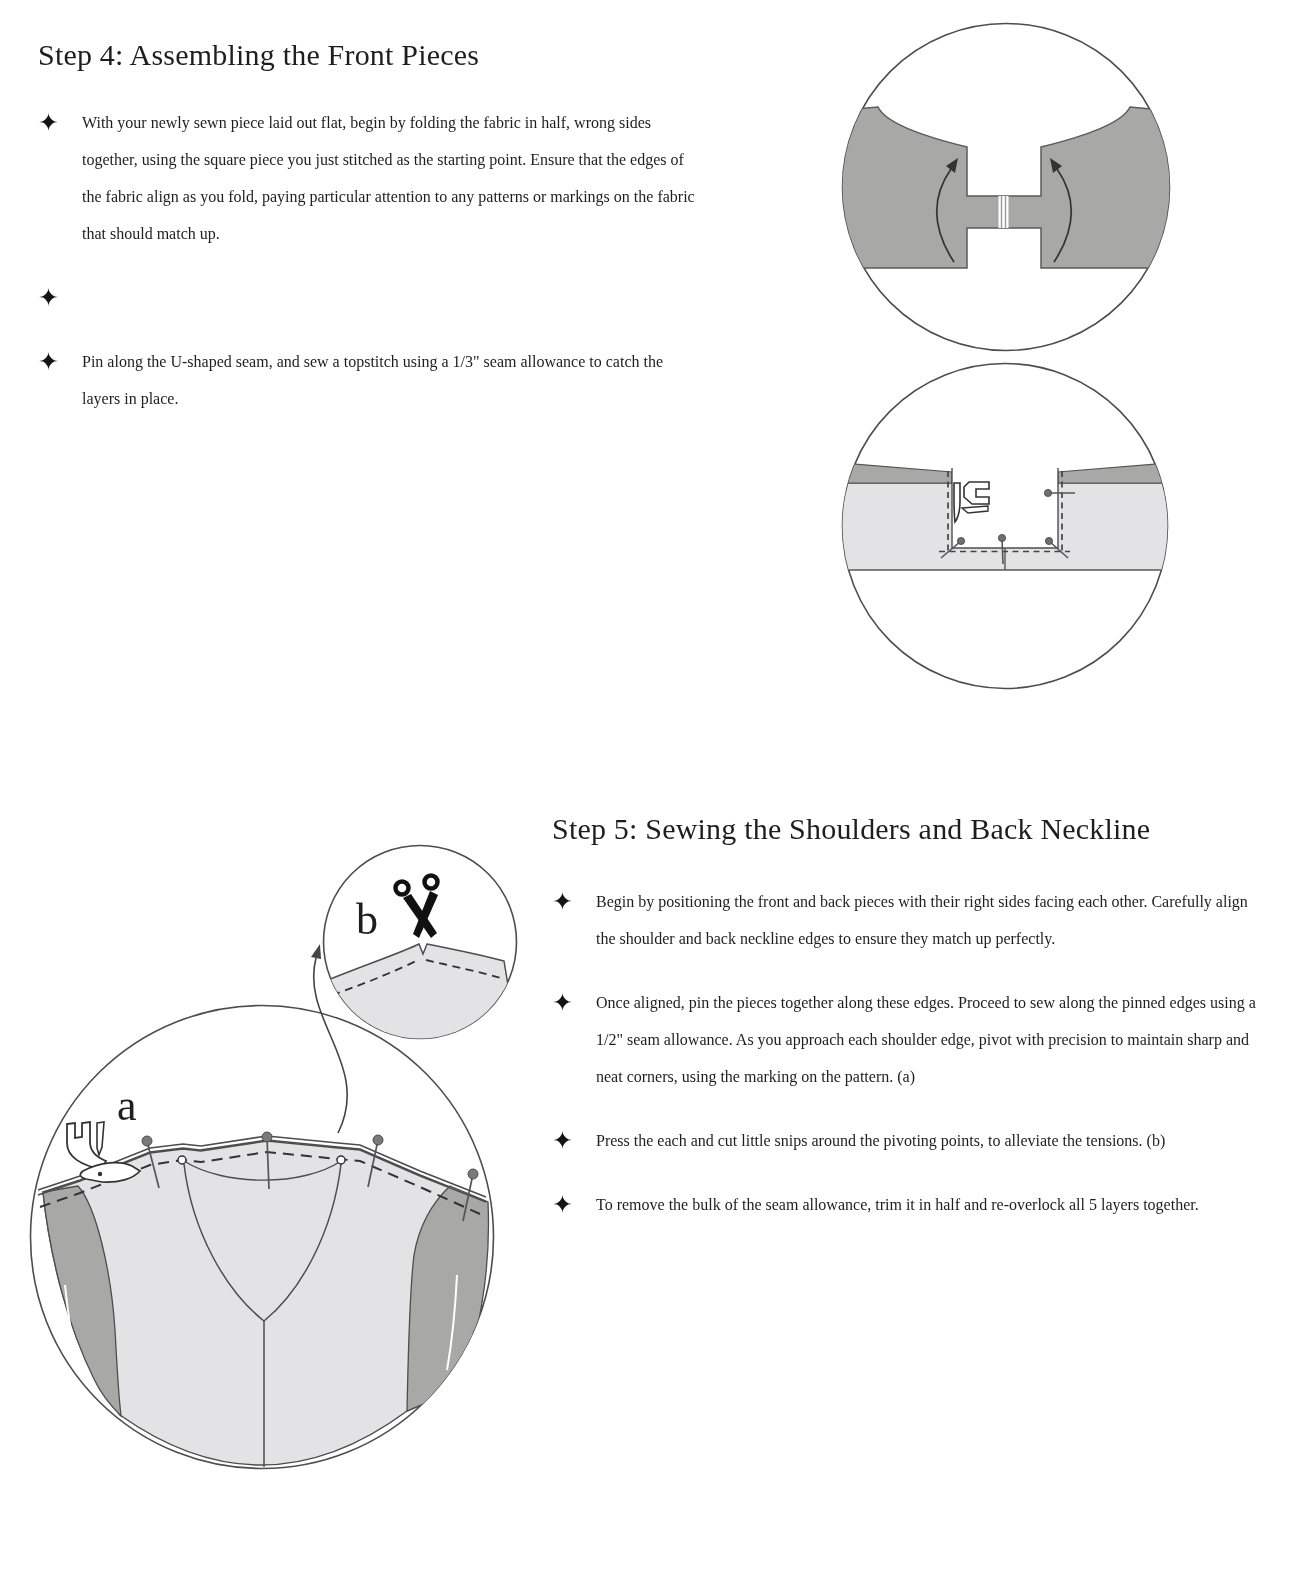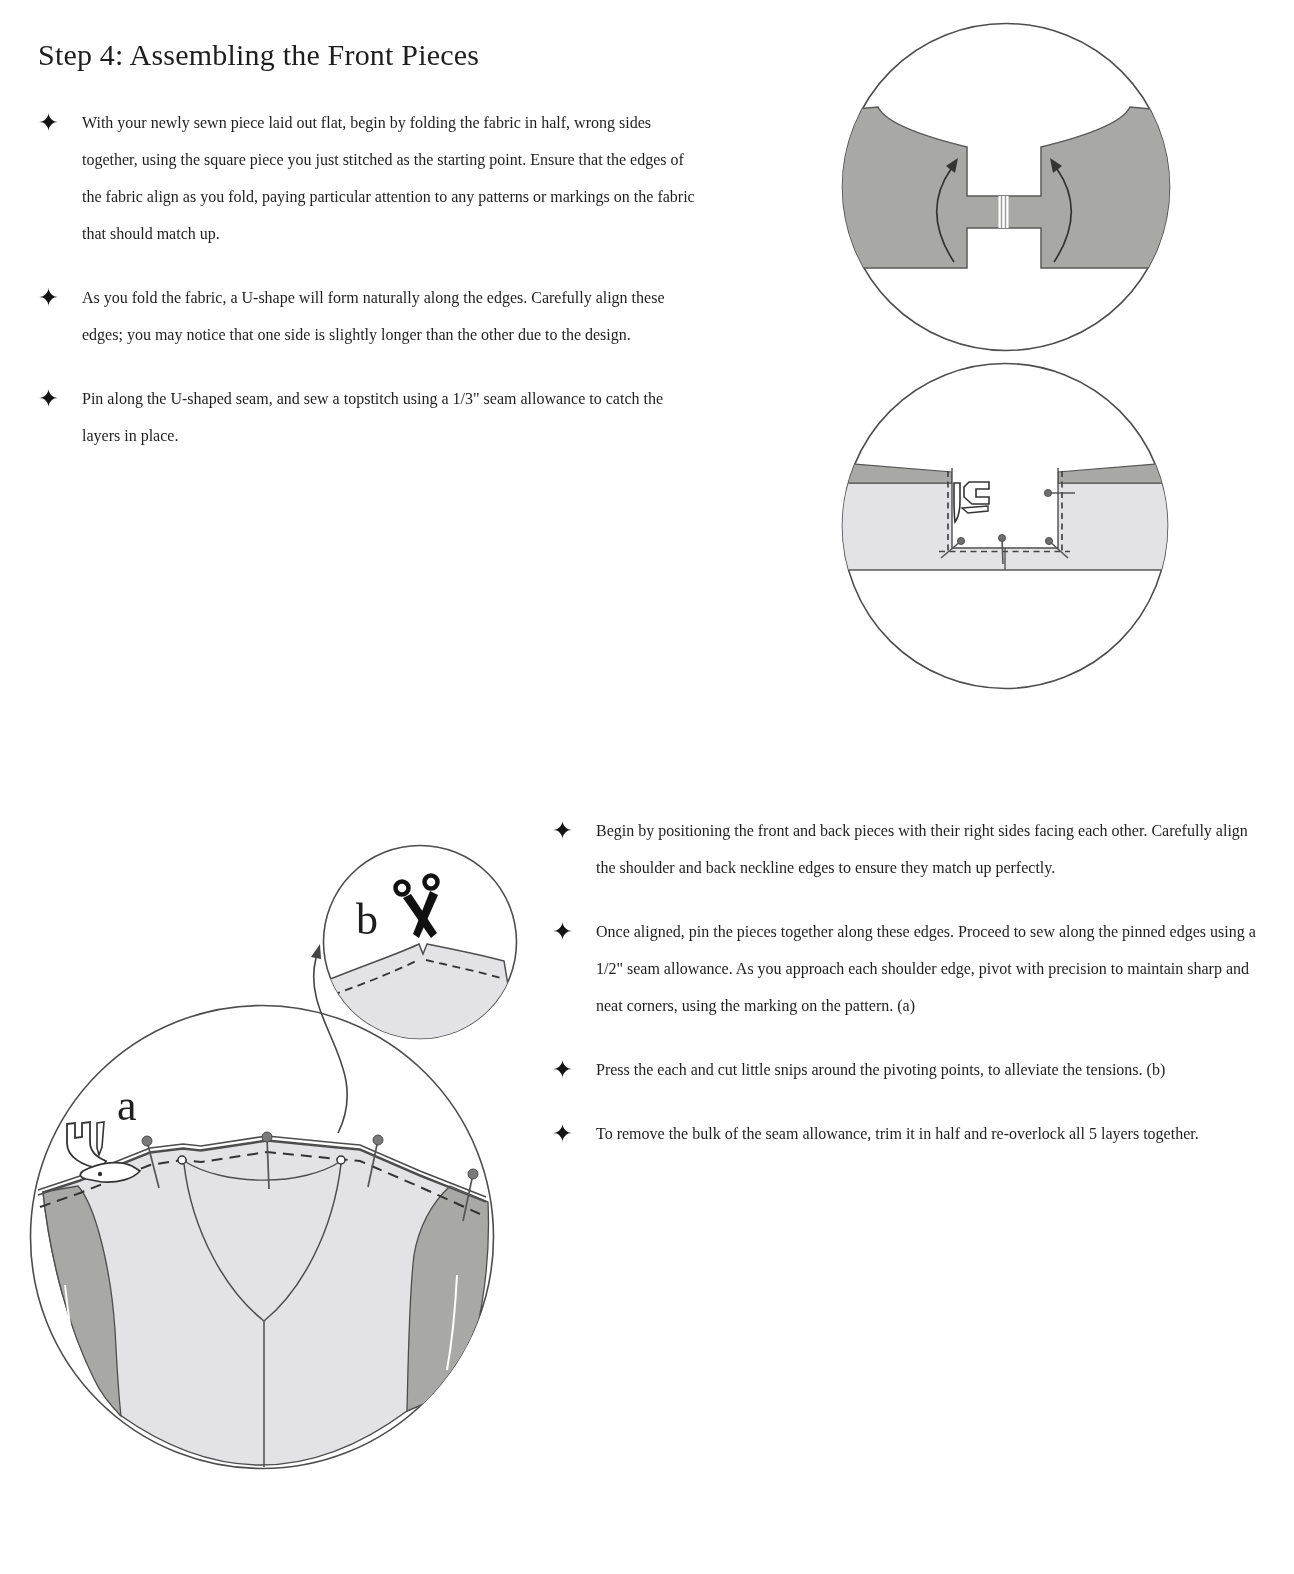--- a/index.html
+++ b/index.html
@@ -32,29 +32,29 @@
 <div class="page">
 
   <section class="step step4">
     <h2 class="step-heading">Step 4: Assembling the Front Pieces</h2>
     <div class="bullet">
       <span class="marker">✦</span>
       <p>With your newly sewn piece laid out flat, begin by folding the fabric in half, wrong sides together, using the square piece you just stitched as the starting point. Ensure that the edges of the fabric align as you fold, paying particular attention to any patterns or markings on the fabric that should match up.</p>
     </div>
     <div class="bullet">
       <span class="marker">✦</span>
-      <p>As you fold the fabric, a U-shape will form naturally along the edges. Carefully align these edges; you may notice that one side is slightly longer than the other due to the design.</p>
     </div>
     <div class="bullet">
       <span class="marker">✦</span>
       <p>Pin along the U-shaped seam, and sew a topstitch using a 1/3" seam allowance to catch the layers in place.</p>
     </div>
   </section>
 
   <section class="step step5">
+    <h2 class="step-heading">Step 5: Sewing the Shoulders and Back Neckline</h2>
     <div class="bullet">
       <span class="marker">✦</span>
       <p>Begin by positioning the front and back pieces with their right sides facing each other. Carefully align the shoulder and back neckline edges to ensure they match up perfectly.</p>
     </div>
     <div class="bullet">
       <span class="marker">✦</span>
       <p>Once aligned, pin the pieces together along these edges. Proceed to sew along the pinned edges using a 1/2" seam allowance. As you approach each shoulder edge, pivot with precision to maintain sharp and neat corners, using the marking on the pattern. (a)</p>
     </div>
     <div class="bullet">
       <span class="marker">✦</span>

